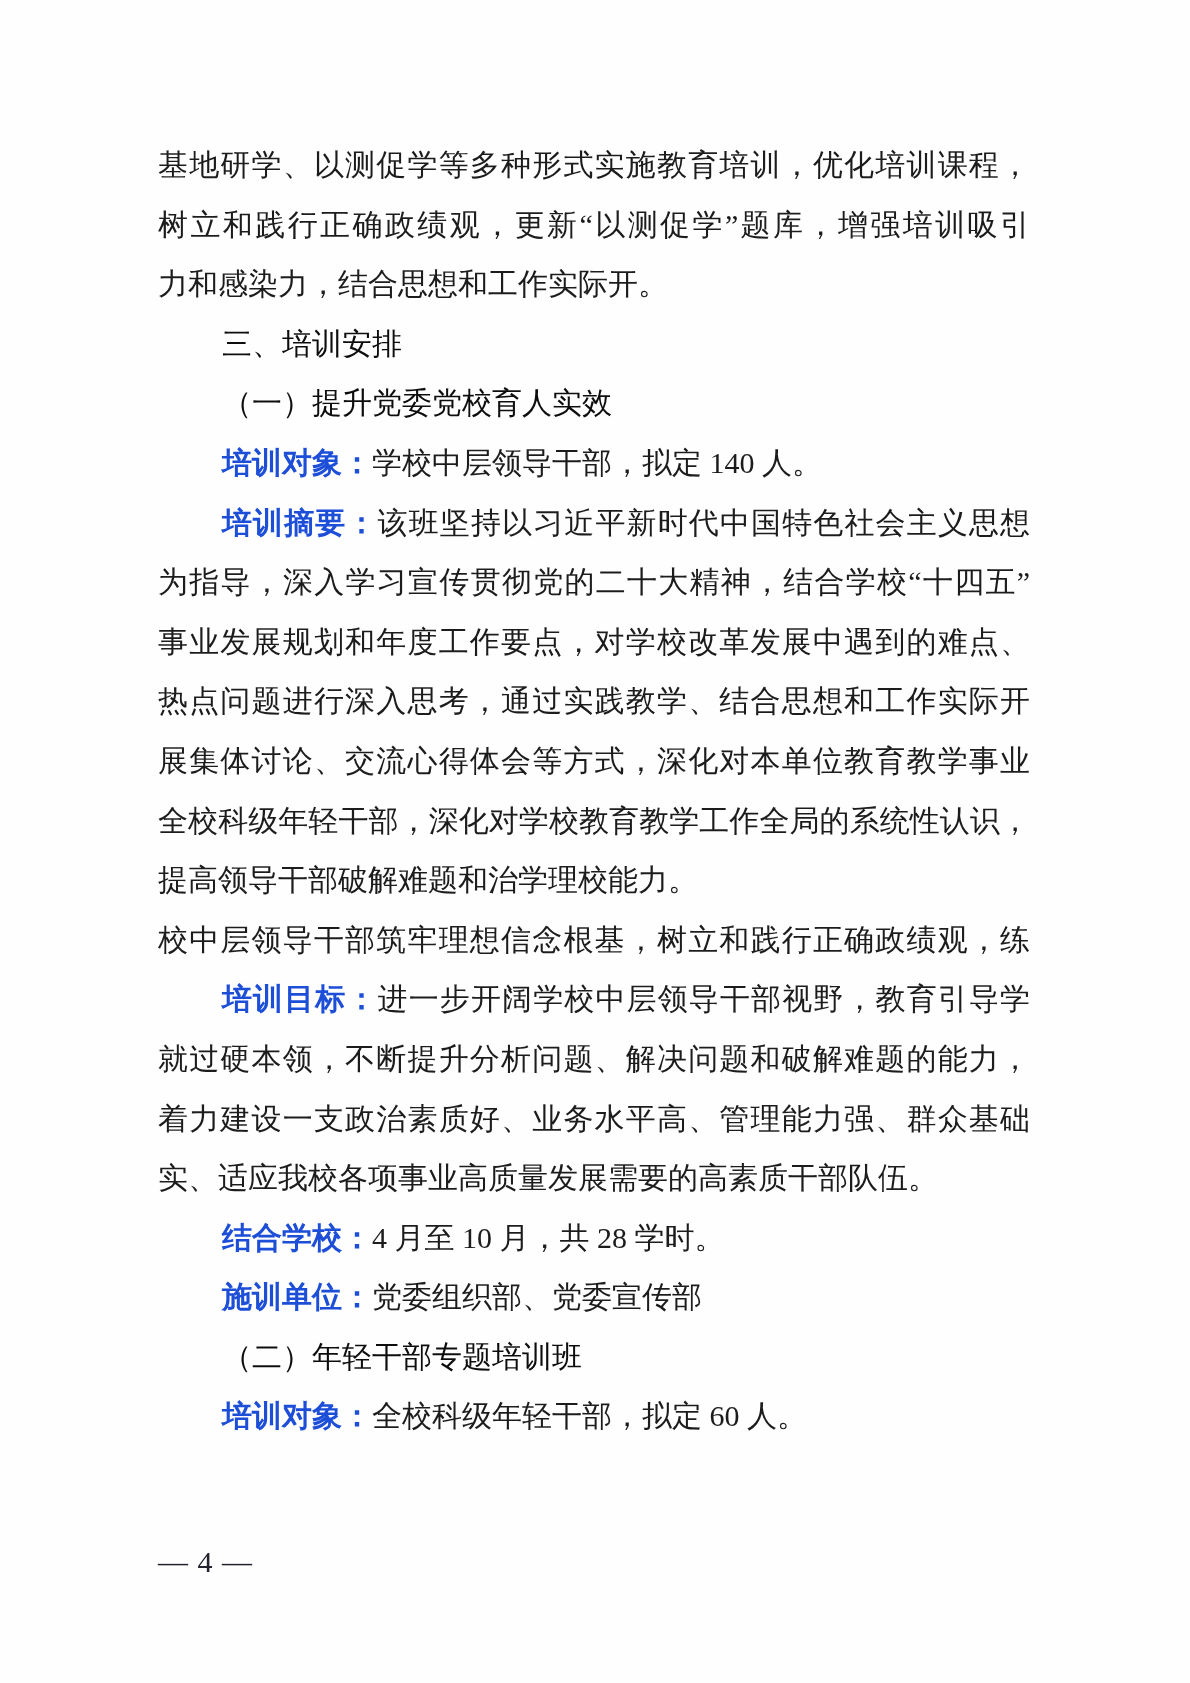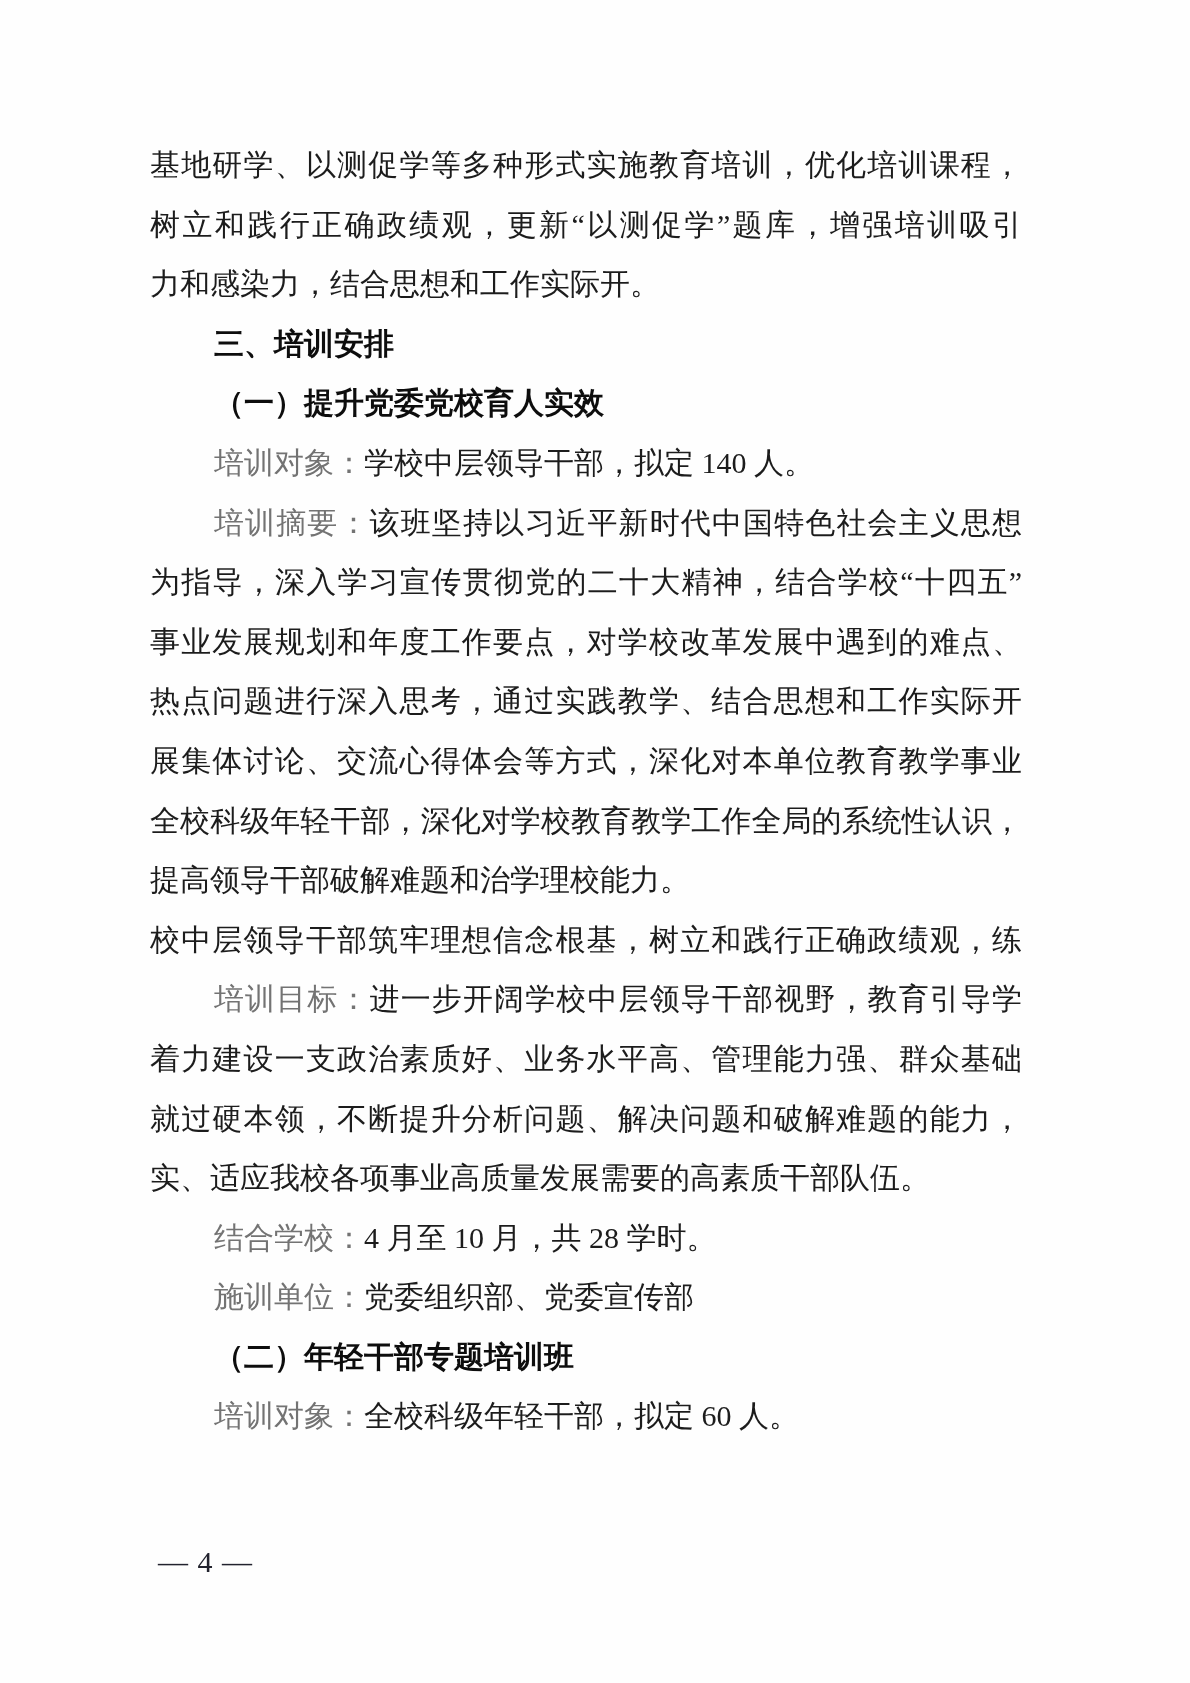--- a/index.html
+++ b/index.html
@@ -11,43 +11,43 @@
     position: relative;
     width: 1190px;
     height: 1683px;
     background: #fefefe;
     font-family: "Liberation Serif", "DejaVu Serif", serif;
     color: #1c1c1c;
     overflow: hidden;
   }
   .content {
     position: absolute;
-    left: 150px;
+    left: 158px;
     top: 135px;
     width: 872px;
   }
   .line {
     font-size: 30px;
     line-height: 59.6px;
     height: 59.6px;
     text-align: left;
   }
   .just {
     text-align: justify;
     text-align-last: justify;
   }
   .indent {
     padding-left: 64px;
   }
   .b {
-    font-weight: normal;
-    color: #737373;
+    font-weight: bold;
+    color: #1d4ed8;
   }
   .heading {
-    font-weight: bold;
+    font-weight: normal;
     color: #0d0d0d;
   }
   .footer {
     position: absolute;
     left: 158px;
     top: 1532px;
     font-size: 30px;
     line-height: 60px;
     color: #22232e;
     letter-spacing: 1px;
@@ -71,22 +71,22 @@
     <div class="line indent just"><span class="b">培训摘要：</span><span>该班坚持以习近平新时代中国特色社会主义思想</span></div>
     <div class="line just"><span>为指导，深入学习宣传贯彻党的二十大精神，结合学校“十四五”</span></div>
     <div class="line just"><span>事业发展规划和年度工作要点，对学校改革发展中遇到的难点、</span></div>
     <div class="line just"><span>热点问题进行深入思考，通过实践教学、结合思想和工作实际开</span></div>
     <div class="line just"><span>展集体讨论、交流心得体会等方式，深化对本单位教育教学事业</span></div>
     <div class="line just"><span>全校科级年轻干部，深化对学校教育教学工作全局的系统性认识，</span></div>
     <div class="line"><span>提高领导干部破解难题和治学理校能力。</span></div>
 
     <div class="line just"><span>校中层领导干部筑牢理想信念根基，树立和践行正确政绩观，练</span></div>
     <div class="line indent just"><span class="b">培训目标：</span><span>进一步开阔学校中层领导干部视野，教育引导学</span></div>
+    <div class="line just"><span>就过硬本领，不断提升分析问题、解决问题和破解难题的能力，</span></div>
     <div class="line just"><span>着力建设一支政治素质好、业务水平高、管理能力强、群众基础</span></div>
-    <div class="line just"><span>就过硬本领，不断提升分析问题、解决问题和破解难题的能力，</span></div>
     <div class="line"><span>实、适应我校各项事业高质量发展需要的高素质干部队伍。</span></div>
 
     <div class="line indent"><span class="b">结合学校：</span><span>4 月至 10 月，共 28 学时。</span></div>
     <div class="line indent"><span class="b">施训单位：</span><span>党委组织部、党委宣传部</span></div>
 
     <div class="line indent"><span class="heading">（二）年轻干部专题培训班</span></div>
 
     <div class="line indent"><span class="b">培训对象：</span><span>全校科级年轻干部，拟定 60 人。</span></div>
 
   </div>

